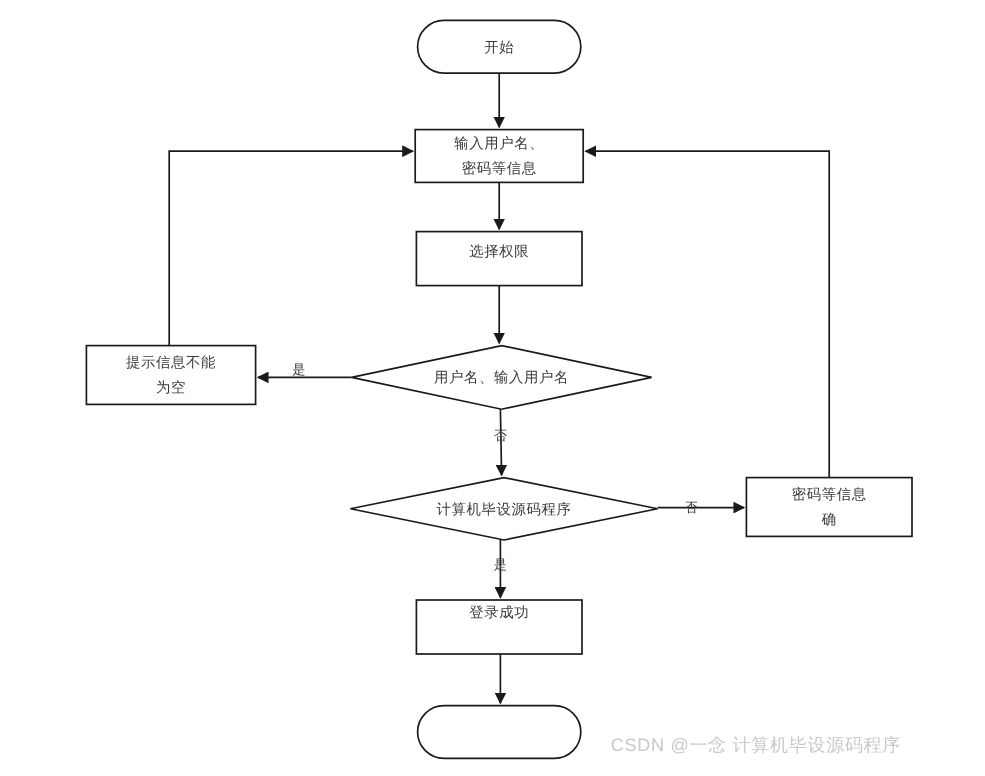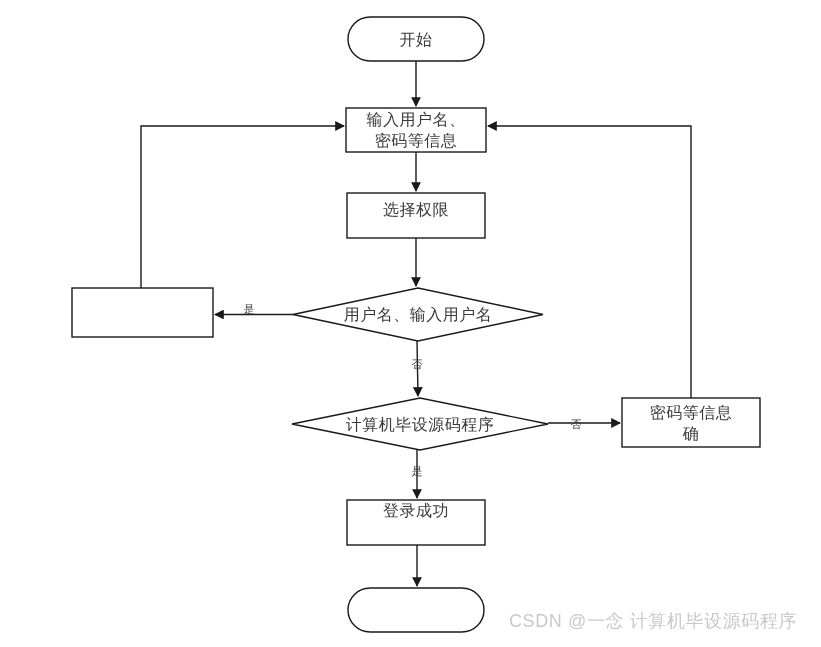--- a/index.html
+++ b/index.html
@@ -22,41 +22,41 @@
     width: 821px;
     height: 647px;
   }
   .node-text {
     position: absolute;
     display: flex;
     align-items: center;
     justify-content: center;
     text-align: center;
     color: #3a3a3a;
-    font-size: 16px;
+    font-size: 12px;
     line-height: 21px;
     letter-spacing: 0.5px;
     white-space: pre-line;
     pointer-events: none;
   }
   .edge-label {
     position: absolute;
     color: #3a3a3a;
     font-size: 11px;
     line-height: 13px;
     text-align: center;
     white-space: nowrap;
     pointer-events: none;
   }
   .watermark {
     position: absolute;
     left: 509px;
     top: 612px;
     color: #c9c9c9;
-    font-size: 18px;
+    font-size: 15px;
     line-height: 19px;
     letter-spacing: 0.6px;
     white-space: nowrap;
     pointer-events: none;
   }
   .hit {
     position: absolute;
     background: transparent;
   }
 </style>
@@ -116,20 +116,22 @@
 
   <div class="node-text" style="left:348px; top:17px; width:136px; height:44px;">开始</div>
 
   <div class="node-text" style="left:346px; top:108px; width:140px; height:44px;">输入用户名、
 密码等信息</div>
 
   <div class="node-text" style="left:347px; top:193px; width:138px; height:33px;">选择权限</div>
 
   <div class="node-text" style="left:298px; top:296px; width:240px; height:37px;">用户名、输入用户名</div>
 
+  <div class="node-text" style="left:72px; top:288px; width:141px; height:49px;">提示信息不能
+为空</div>
 
   <div class="node-text" style="left:297px; top:406px; width:246px; height:37px;">计算机毕设源码程序</div>
 
   <div class="node-text" style="left:622px; top:398px; width:138px; height:49px;">密码等信息
 确</div>
 
   <div class="node-text" style="left:347px; top:488px; width:138px; height:45px;">登录成功</div>
 
 
   <div class="edge-label" style="left:238px; top:303px; width:22px;">是</div>

